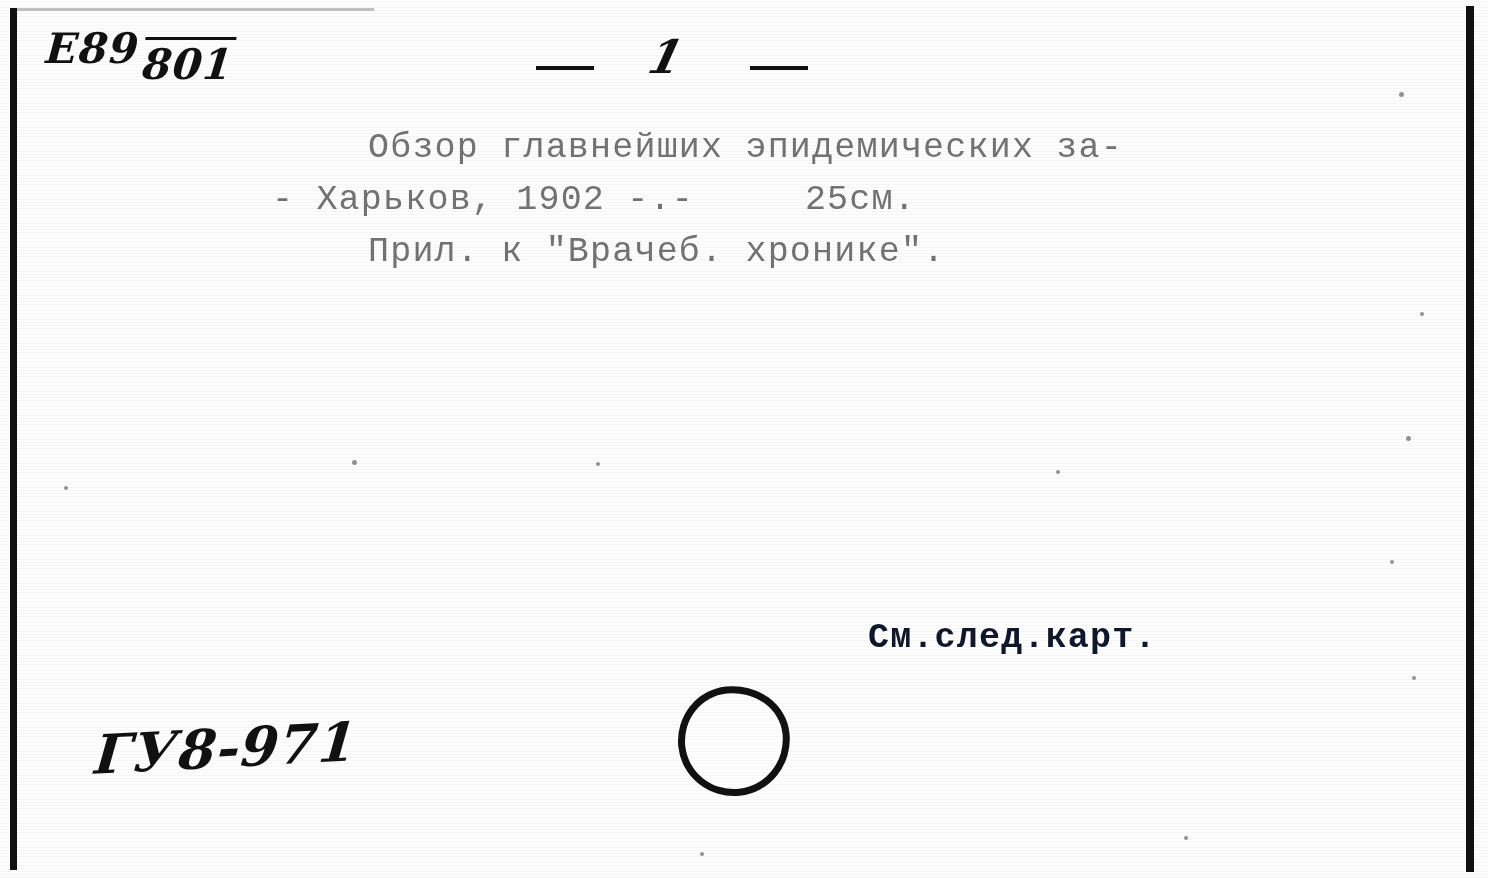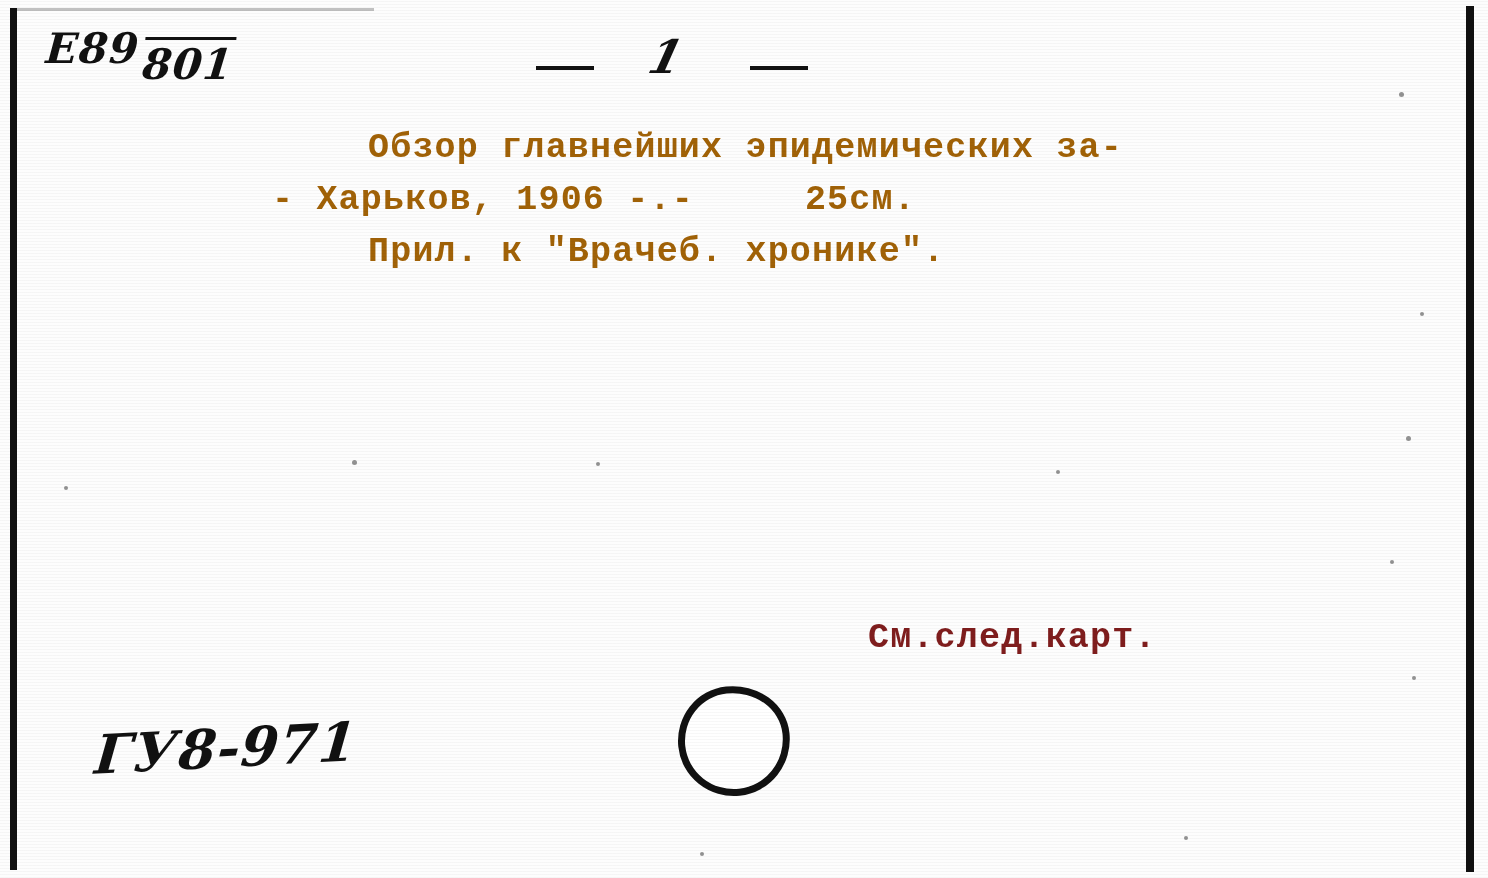--- a/index.html
+++ b/index.html
@@ -109,36 +109,36 @@
   
   #typed-block {
     position: absolute;
     left: 272px;
     top: 122px;
     width: 1140px;
     font-family: "Liberation Mono", "DejaVu Sans Mono", monospace;
     font-size: 35px;
     line-height: 52px;
     letter-spacing: 1.2px;
-    color: #a16207;
-    font-weight: 700;
+    color: #737373;
+    font-weight: 400;
   }
   #typed-block .line { white-space: pre; }
   #typed-block .line.indent { padding-left: 96px; }
 
   
   #see-next-card {
     position: absolute;
     left: 868px;
     top: 618px;
     font-family: "Liberation Mono", "DejaVu Sans Mono", monospace;
     font-size: 35px;
     font-weight: 700;
     letter-spacing: 1.2px;
-    color: #7f1d1d;
+    color: #0f172a;
     white-space: pre;
   }
 
   
   #hole-stamp {
     position: absolute;
     left: 678px;
     top: 686px;
     width: 98px;
     height: 96px;
@@ -172,21 +172,21 @@
   </div>
 
   <div id="page-number-line">
     <span class="dash dash-left"></span>
     <span class="pageno">1</span>
     <span class="dash dash-right"></span>
   </div>
 
   <div id="typed-block">
     <div class="line indent">Обзор главнейших эпидемических за-</div>
-    <div class="line">- Харьков, 1906 -.-     25см.</div>
+    <div class="line">- Харьков, 1902 -.-     25см.</div>
     <div class="line indent">Прил. к "Врачеб. хронике".</div>
   </div>
 
   <div id="see-next-card">См.след.карт.</div>
 
   <div id="hole-stamp"></div>
 
   <div id="call-number-bottom" class="hand">ГУ8-971</div>
 
   <span class="speck" style="left:1399px; top:92px;  width:5px; height:5px;"></span>

